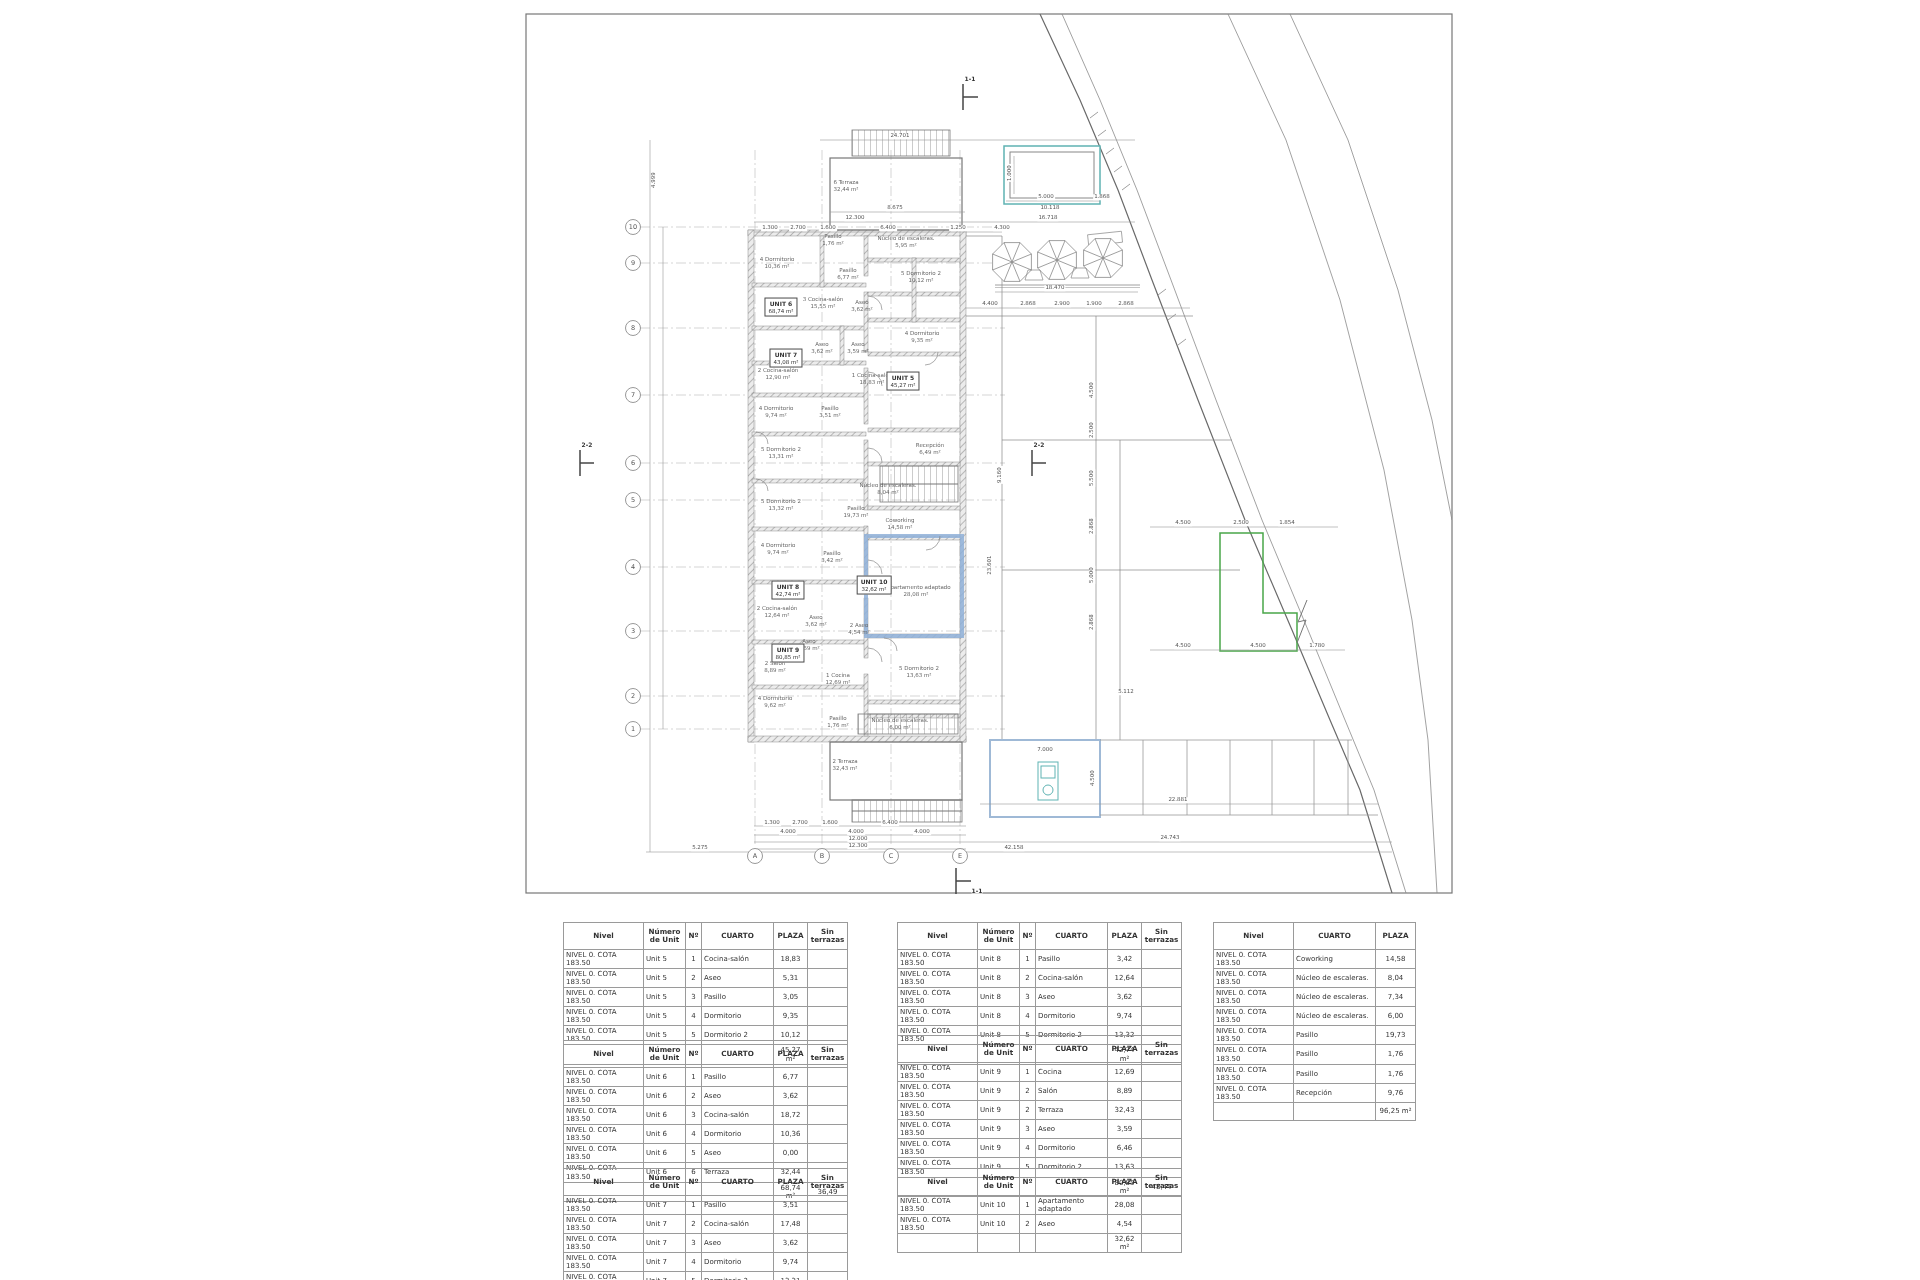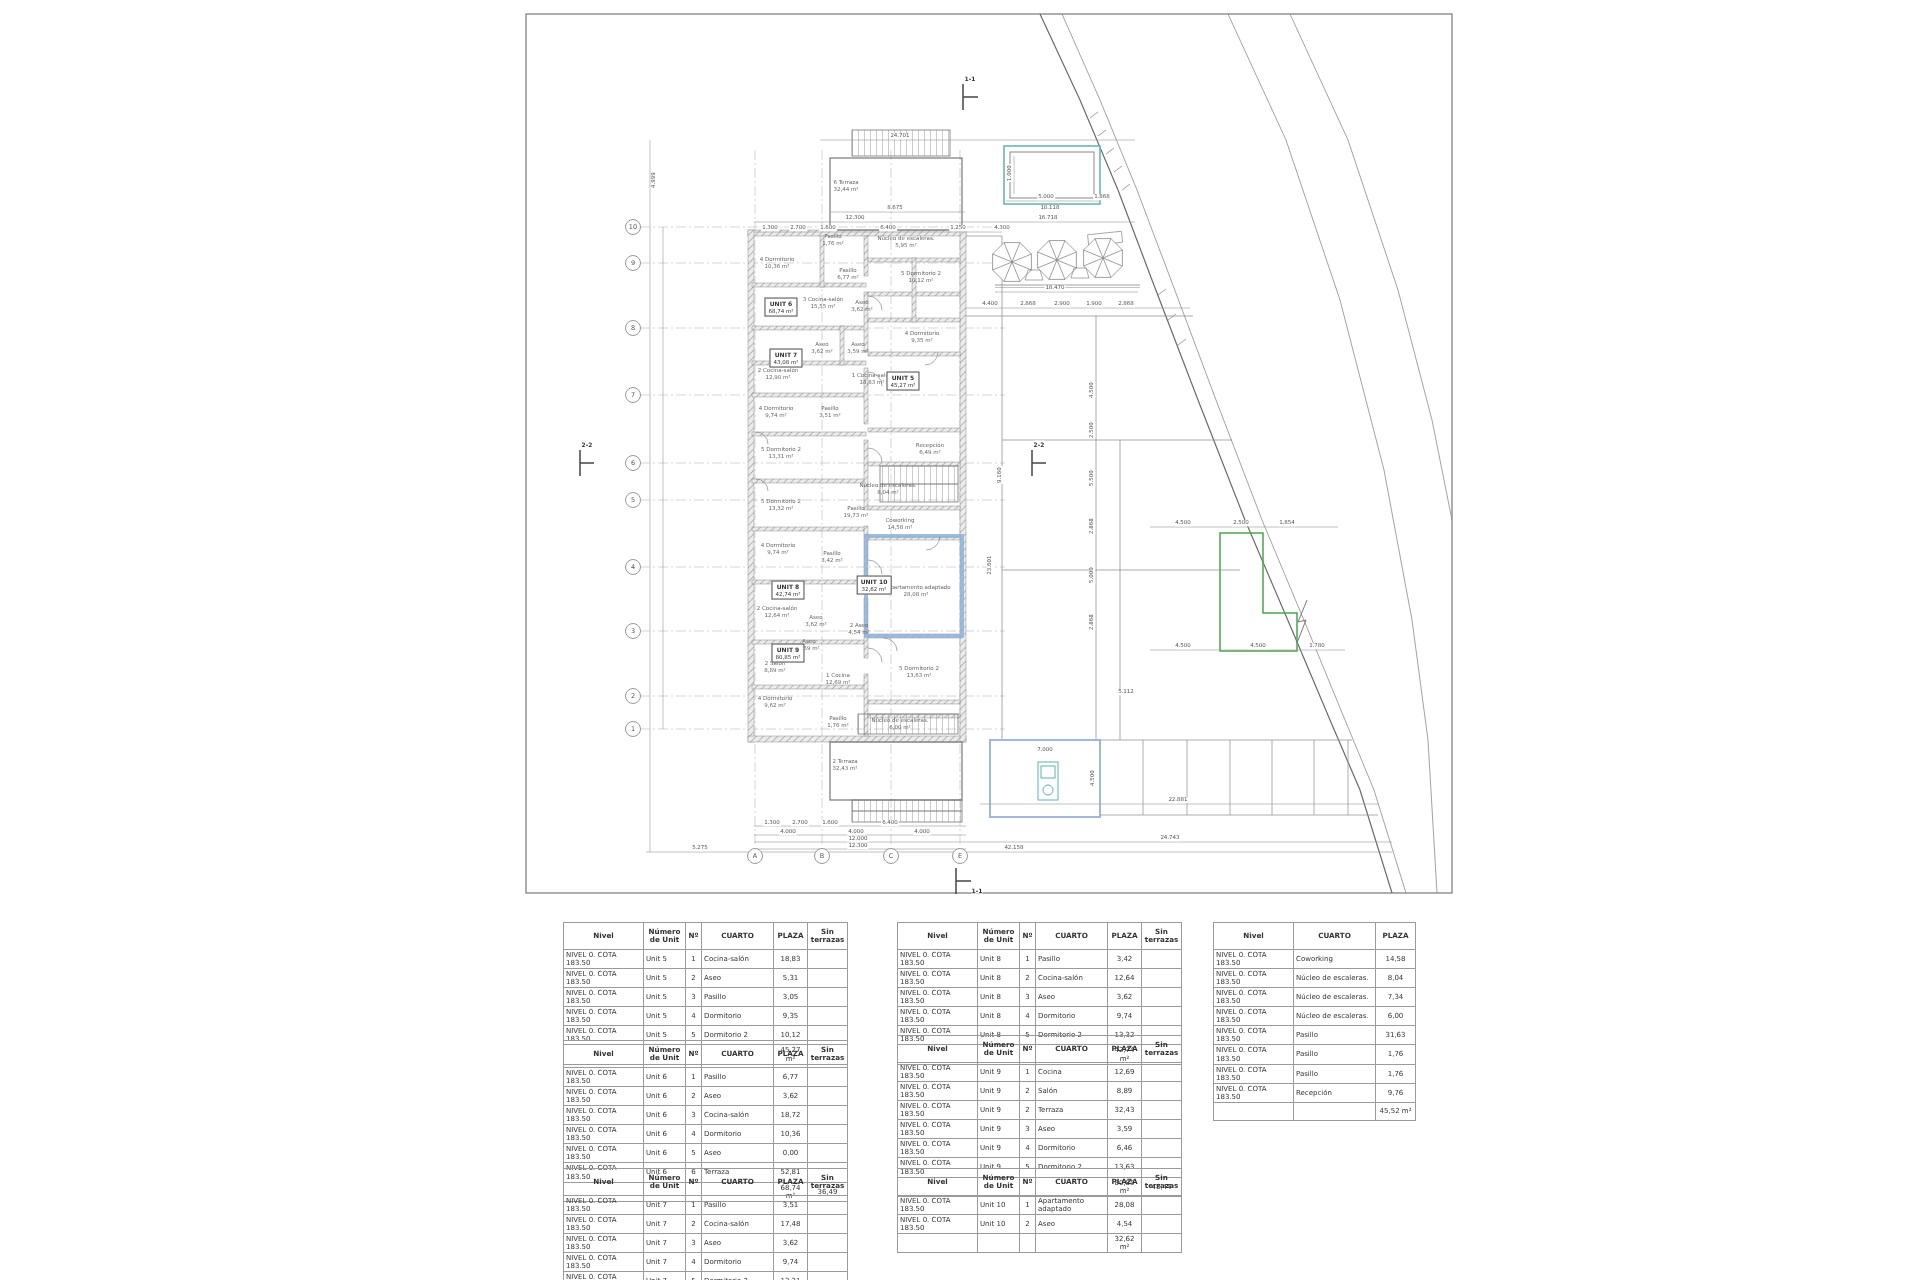--- a/index.html
+++ b/index.html
@@ -611,21 +611,21 @@
               <td class="c">5</td>
               <td>Aseo</td>
               <td class="c">0,00</td>
               <td class="c"></td>
             </tr>
             <tr>
               <td>NIVEL 0. COTA 183.50</td>
               <td>Unit 6</td>
               <td class="c">6</td>
               <td>Terraza</td>
-              <td class="c">52,81</td>
+              <td class="c">32,44</td>
               <td class="c"></td>
             </tr>
             <tr class="total">
               <td></td>
               <td></td>
               <td class="c"></td>
               <td class="c"></td>
               <td class="c">68,74 m²</td>
               <td class="c">36,49</td>
             </tr>
@@ -935,40 +935,40 @@
               <td class="c">7,34</td>
             </tr>
             <tr>
               <td>NIVEL 0. COTA 183.50</td>
               <td>Núcleo de escaleras.</td>
               <td class="c">6,00</td>
             </tr>
             <tr>
               <td>NIVEL 0. COTA 183.50</td>
               <td>Pasillo</td>
-              <td class="c">31,63</td>
+              <td class="c">19,73</td>
             </tr>
             <tr>
               <td>NIVEL 0. COTA 183.50</td>
               <td>Pasillo</td>
               <td class="c">1,76</td>
             </tr>
             <tr>
               <td>NIVEL 0. COTA 183.50</td>
               <td>Pasillo</td>
               <td class="c">1,76</td>
             </tr>
             <tr>
               <td>NIVEL 0. COTA 183.50</td>
               <td>Recepción</td>
               <td class="c">9,76</td>
             </tr>
             <tr class="total">
               <td></td>
               <td></td>
-              <td class="c">45,52 m²</td>
+              <td class="c">96,25 m²</td>
             </tr>
           </tbody>
         </table>
       </div>
     </div>
 
 </div>
 
 </body></html>

